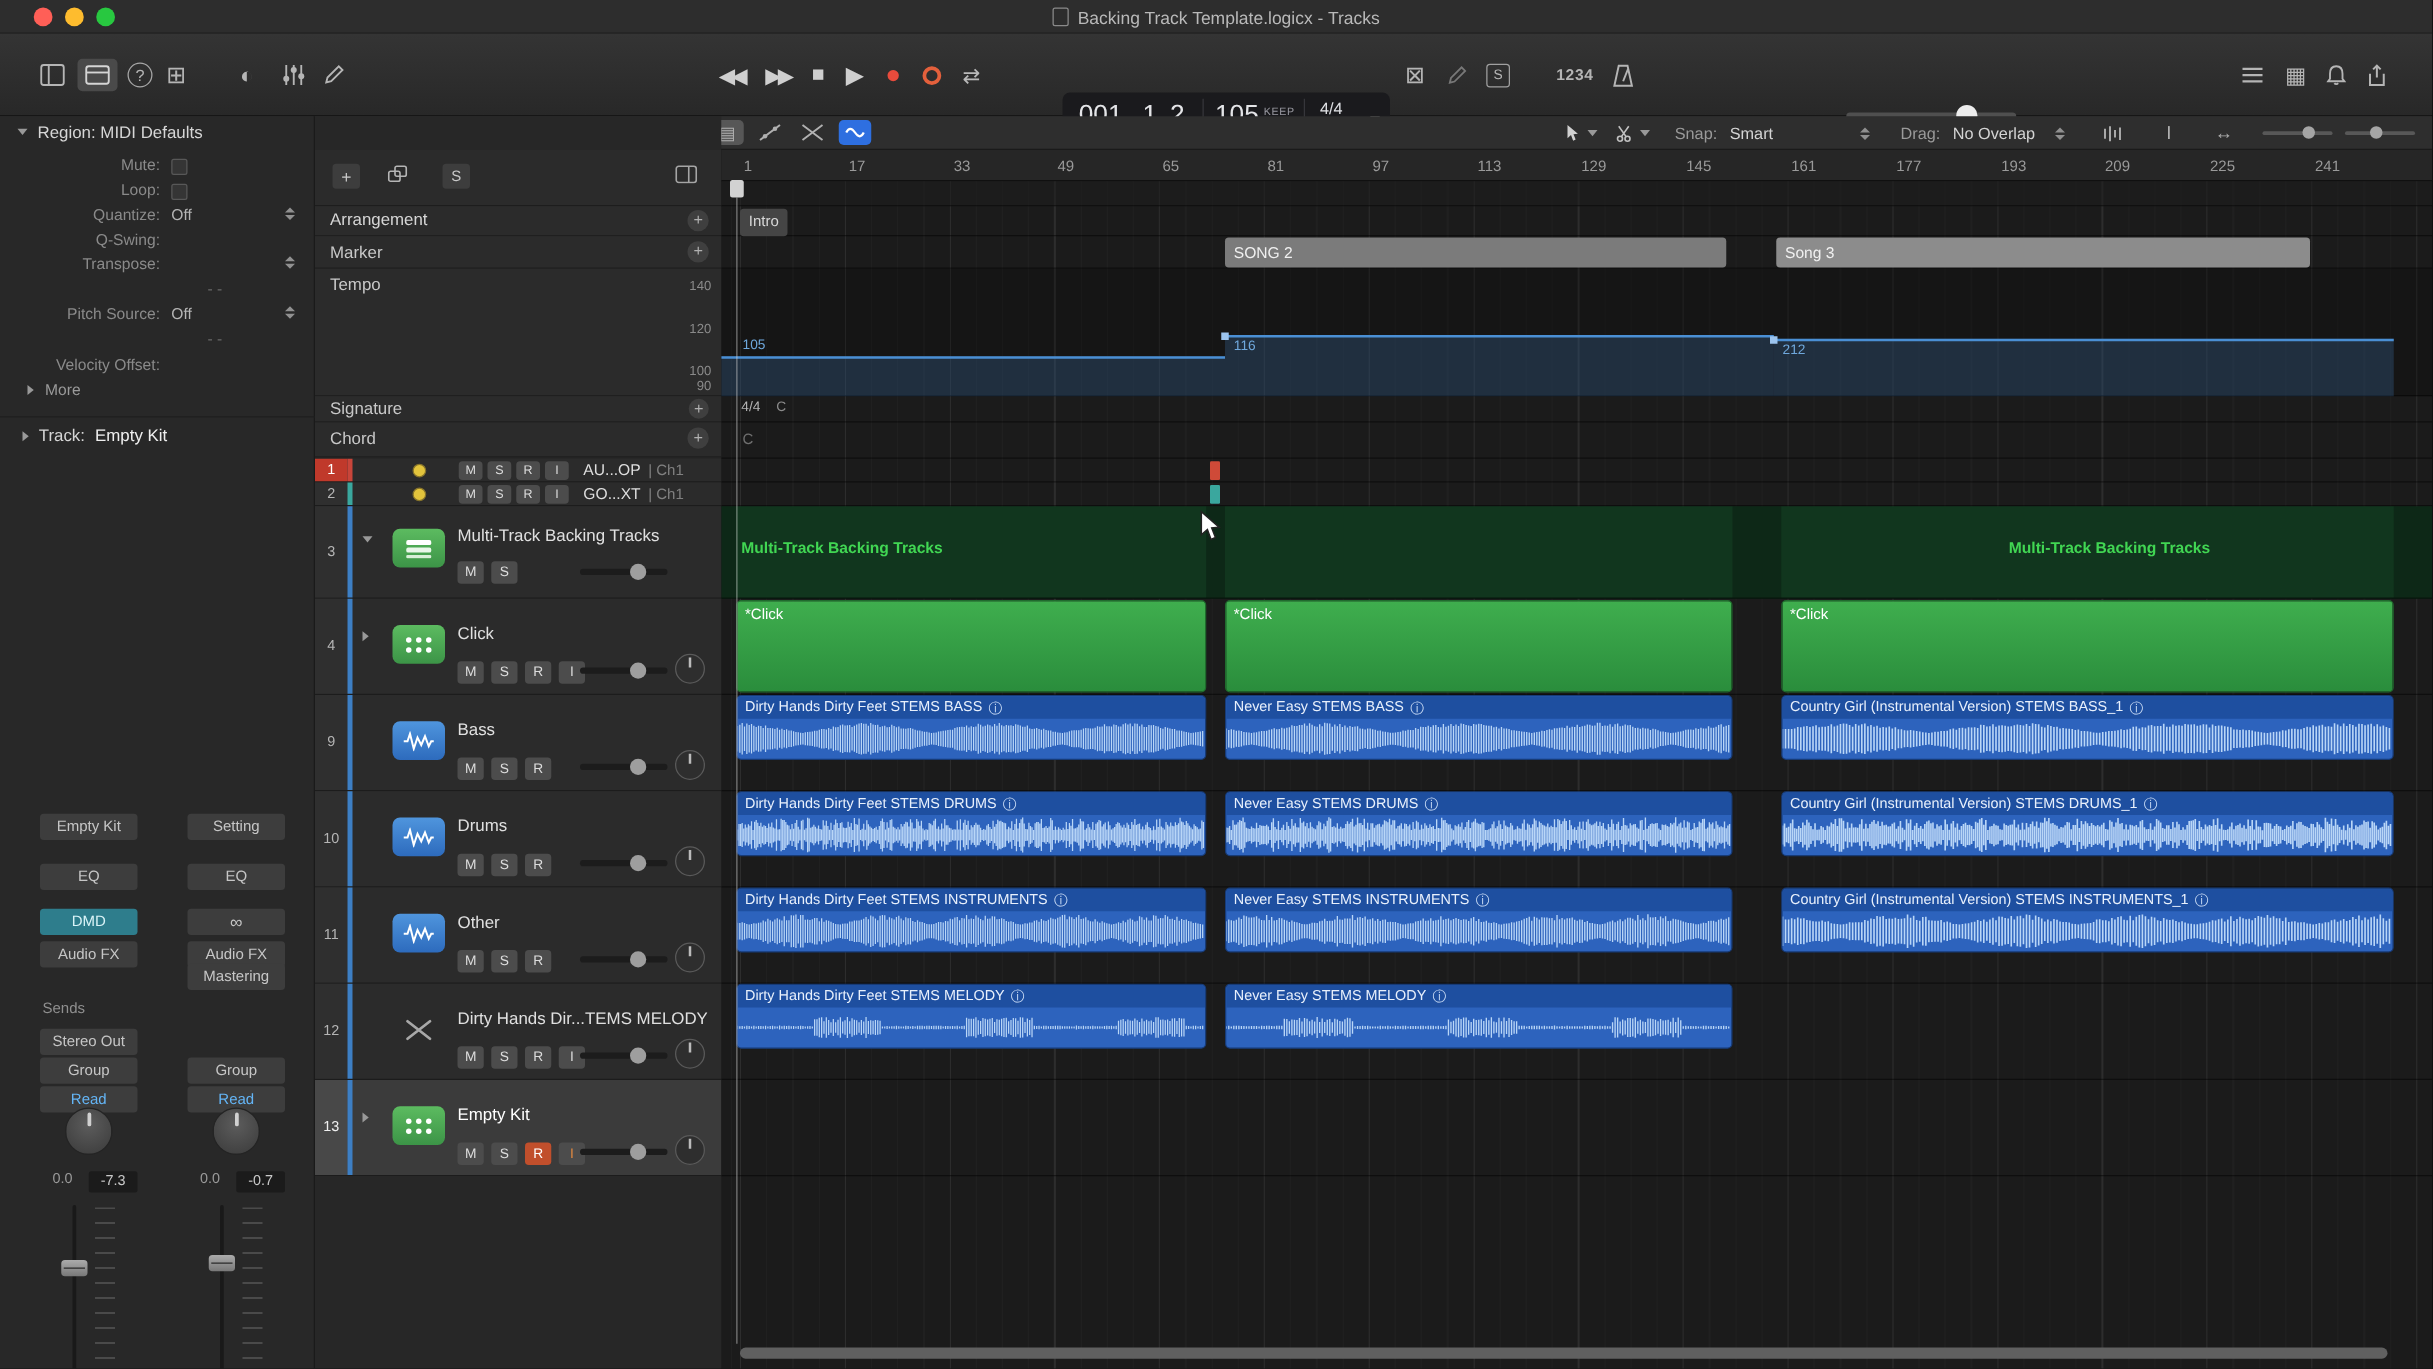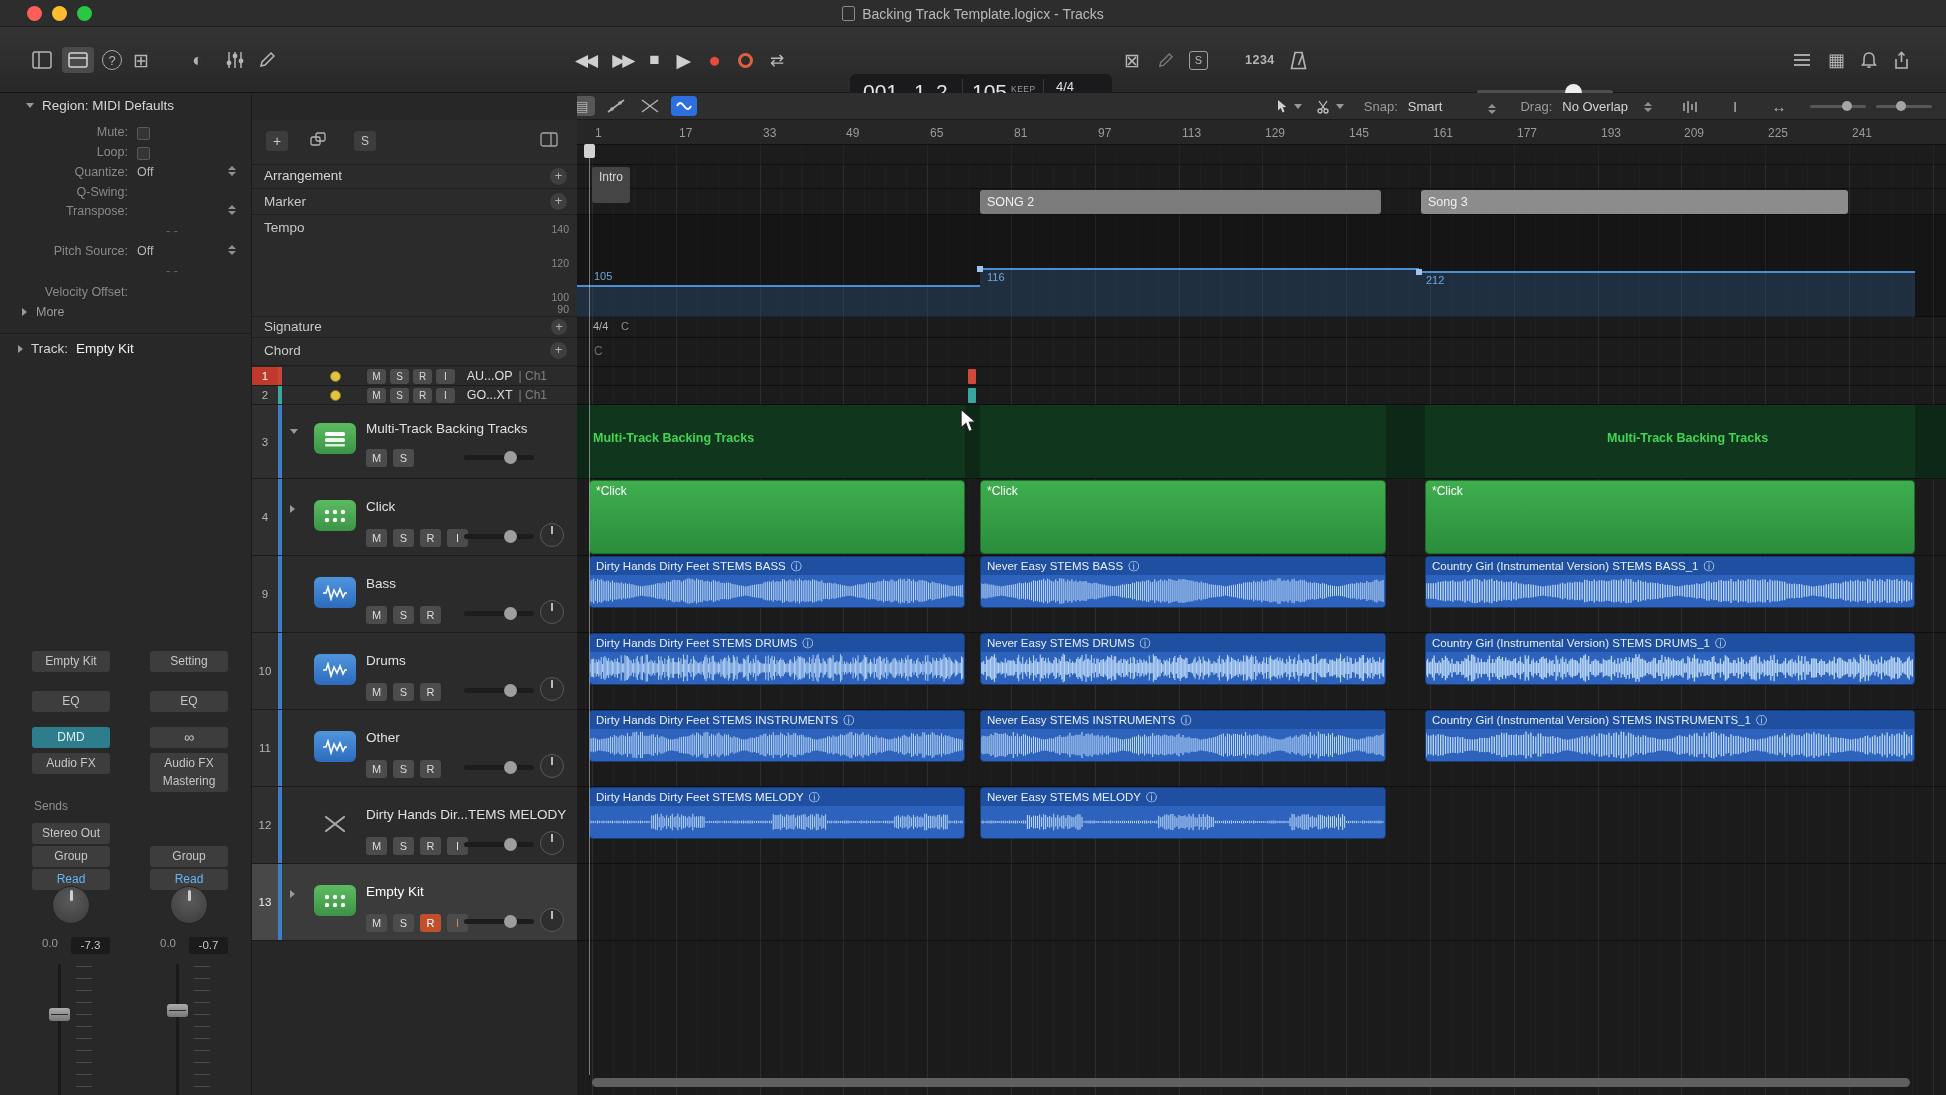--- a/index.html
+++ b/index.html
@@ -113,21 +113,21 @@
 
 
 #timeline{position:absolute;left:577px;top:120px;width:1369px;height:975px;background-color:#1b1b1b;
  background-image:repeating-linear-gradient(90deg,rgba(255,255,255,.06) 0 1px,transparent 1px 83.8px),
  repeating-linear-gradient(90deg,rgba(255,255,255,.025) 0 1px,transparent 1px 20.95px);
  background-position:15px 0;overflow:hidden}
 #ruler{position:absolute;left:0;top:0;width:100%;height:25px;background:#262626;border-bottom:1px solid #101010}
 #ruler span{position:absolute;bottom:4px;color:#9a9a9a;font-size:12px}
 #ruler-gap{position:absolute;left:0;top:25px;width:100%;height:20px;background:rgba(30,30,30,.55);border-bottom:1px solid rgba(0,0,0,.4)}
 .lane{position:absolute;left:0;width:100%;border-bottom:1px solid rgba(0,0,0,.45)}
-.arr-marker{position:absolute;top:2px;height:36px;background:#454545;border-radius:3px;color:#d8d8d8;font-size:12px;text-align:center;line-height:20px}
+.arr-marker{position:absolute;top:2px;height:22px;background:#454545;border-radius:3px;color:#d8d8d8;font-size:12px;text-align:center;line-height:20px}
 .marker-block{position:absolute;top:1px;height:24px;background:#7b7b7b;border-radius:3px;color:#f0f0f0;font-size:12.5px;line-height:24px;padding-left:7px;overflow:hidden;white-space:nowrap}
 .marker-block.light{background:#8c8c8c}
 .tempo-lane{background:rgba(0,0,0,.22)}
 .tseg{position:absolute;background:rgba(74,143,212,.22);border-top:2px solid #4a8fd4}
 .tnode{position:absolute;width:6px;height:6px;background:#9cc4ee}
 .tval{position:absolute;color:#6fa8dc;font-size:11px}
 .sig{position:absolute;top:3px;color:#b5b5b5;font-size:11px}
 .sigkey{position:absolute;top:3px;color:#8a8a8a;font-size:11px}
 .chordc{position:absolute;top:6px;color:#6f6f6f;font-size:12px}
 .mini-region{position:absolute;top:2px;width:8px;height:15px;border-radius:1px}
@@ -320,21 +320,21 @@
       </div>
       <div class="menu" style="margin-right:10px">
         <svg width="14" height="14" viewBox="0 0 14 14">
             <circle cx="4" cy="11" r="2" fill="none" stroke="#c0c0c0" stroke-width="1.3"></circle>
             <circle cx="10" cy="11" r="2" fill="none" stroke="#c0c0c0" stroke-width="1.3"></circle>
             <path d="M5 9.5 L11 1 M9 9.5 L3 1" stroke="#c0c0c0" stroke-width="1.3"></path>
           </svg>
         <span class="cdown"></span>
       </div>
       <span class="tb-label">Snap:</span>
-      <div style="display:flex;align-items:flex-end;gap:46px">
+      <div style="display:flex;align-items:center;gap:70px">
         <span class="tb-value">Smart</span>
         <span class="stepper">
             <i class="u"></i>
             <i class="d"></i>
           </span>
       </div>
       <span class="tb-label" style="margin-left:14px">Drag:</span>
       <div style="display:flex;align-items:center;gap:16px">
         <span class="tb-value">No Overlap</span>
         <span class="stepper">
@@ -356,21 +356,21 @@
       <div class="mini-slider">
           <div class="mini-knob" style="left:32px"></div>
         </div>
       <div class="mini-slider">
           <div class="mini-knob" style="left:20px"></div>
         </div>
     </div>
   </div>
 
   <div id="inspector">
-    <div class="insp-hdr" style="left:26px;top:5px">
+    <div class="insp-hdr" style="left:14px;top:5px">
       <span class="cdown"></span>
         <span>Region: MIDI Defaults</span>
     </div>
     <div class="insp-row" style="top:32px">
       <span class="insp-label">Mute:</span>
         <span class="chk"></span>
     </div>
     <div class="insp-row" style="top:52px">
       <span class="insp-label">Loop:</span>
         <span class="chk"></span>

